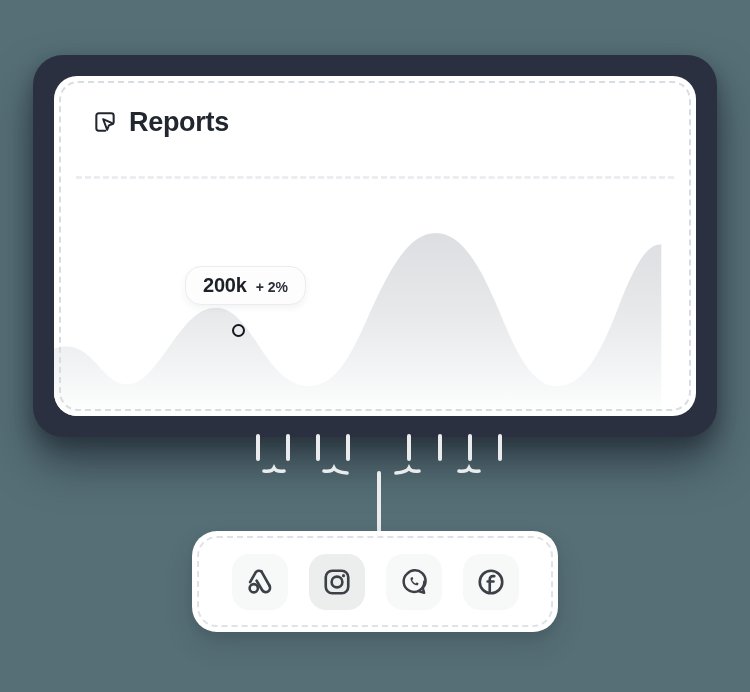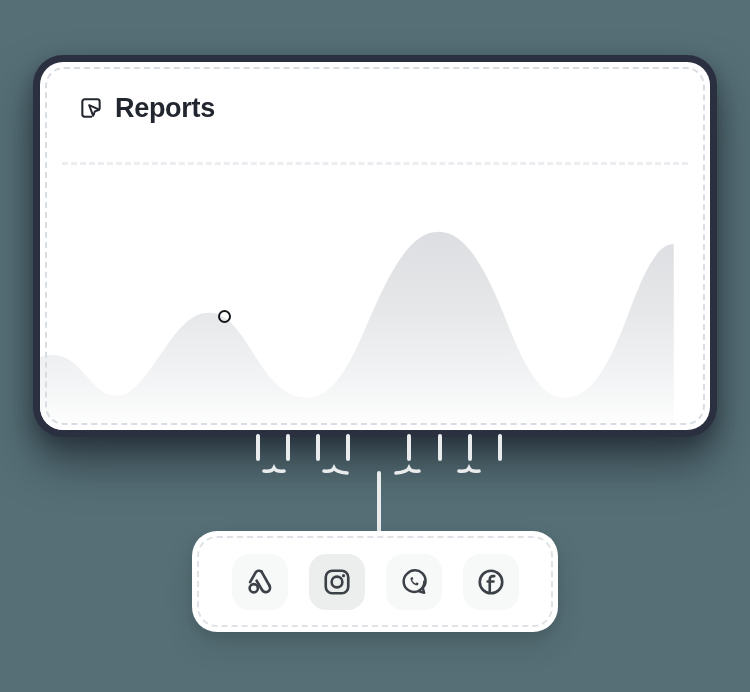--- a/index.html
+++ b/index.html
@@ -16,21 +16,21 @@
 
   
   .device {
     position: absolute;
     left: 33px;
     top: 55px;
     width: 684px;
     height: 382px;
     background: #2b3040;
     border-radius: 30px;
-    padding: 7px;
+    padding: 21px;
     box-shadow: 0 26px 44px rgba(20,26,36,0.55),
                 0 8px 18px rgba(20,26,36,0.35);
   }
   .device-screen {
     position: relative;
     width: 100%;
     height: 100%;
     background: #ffffff;
     border-radius: 23px;
     overflow: hidden;
@@ -211,20 +211,24 @@
     <div class="header">
       <svg class="header-icon" viewBox="0 0 24 24" fill="none">
         <path d="M20 12.5 V6.2 A2.2 2.2 0 0 0 17.8 4 H6.2 A2.2 2.2 0 0 0 4 6.2 v11.6
                  A2.2 2.2 0 0 0 6.2 20 h6.1" stroke="#22262e" stroke-width="1.9" stroke-linecap="round" fill="none"></path>
         <path d="M10.3 9.4 L19.6 13.6 L15.6 15.2 L14 19.2 Z" stroke="#22262e" stroke-width="1.8" stroke-linejoin="round" stroke-linecap="round" fill="none"></path>
       </svg>
       <div class="header-title">Reports</div>
     </div>
     <div class="header-divider"></div>
 
+    <div class="tooltip">
+      <span class="tooltip-value">200k</span>
+      <span class="tooltip-delta">+ 2%</span>
+    </div>
     <div class="tooltip-dot"></div>
 
     <div class="screen-dashed"></div>
   </div>
 </div>
 
 <svg class="connector" viewBox="0 0 750 120">
   <g stroke="#e9ebed" stroke-width="4" stroke-linecap="round" fill="none">
     <line x1="258" y1="11" x2="258" y2="34"></line>
     <line x1="288" y1="11" x2="288" y2="34"></line>

